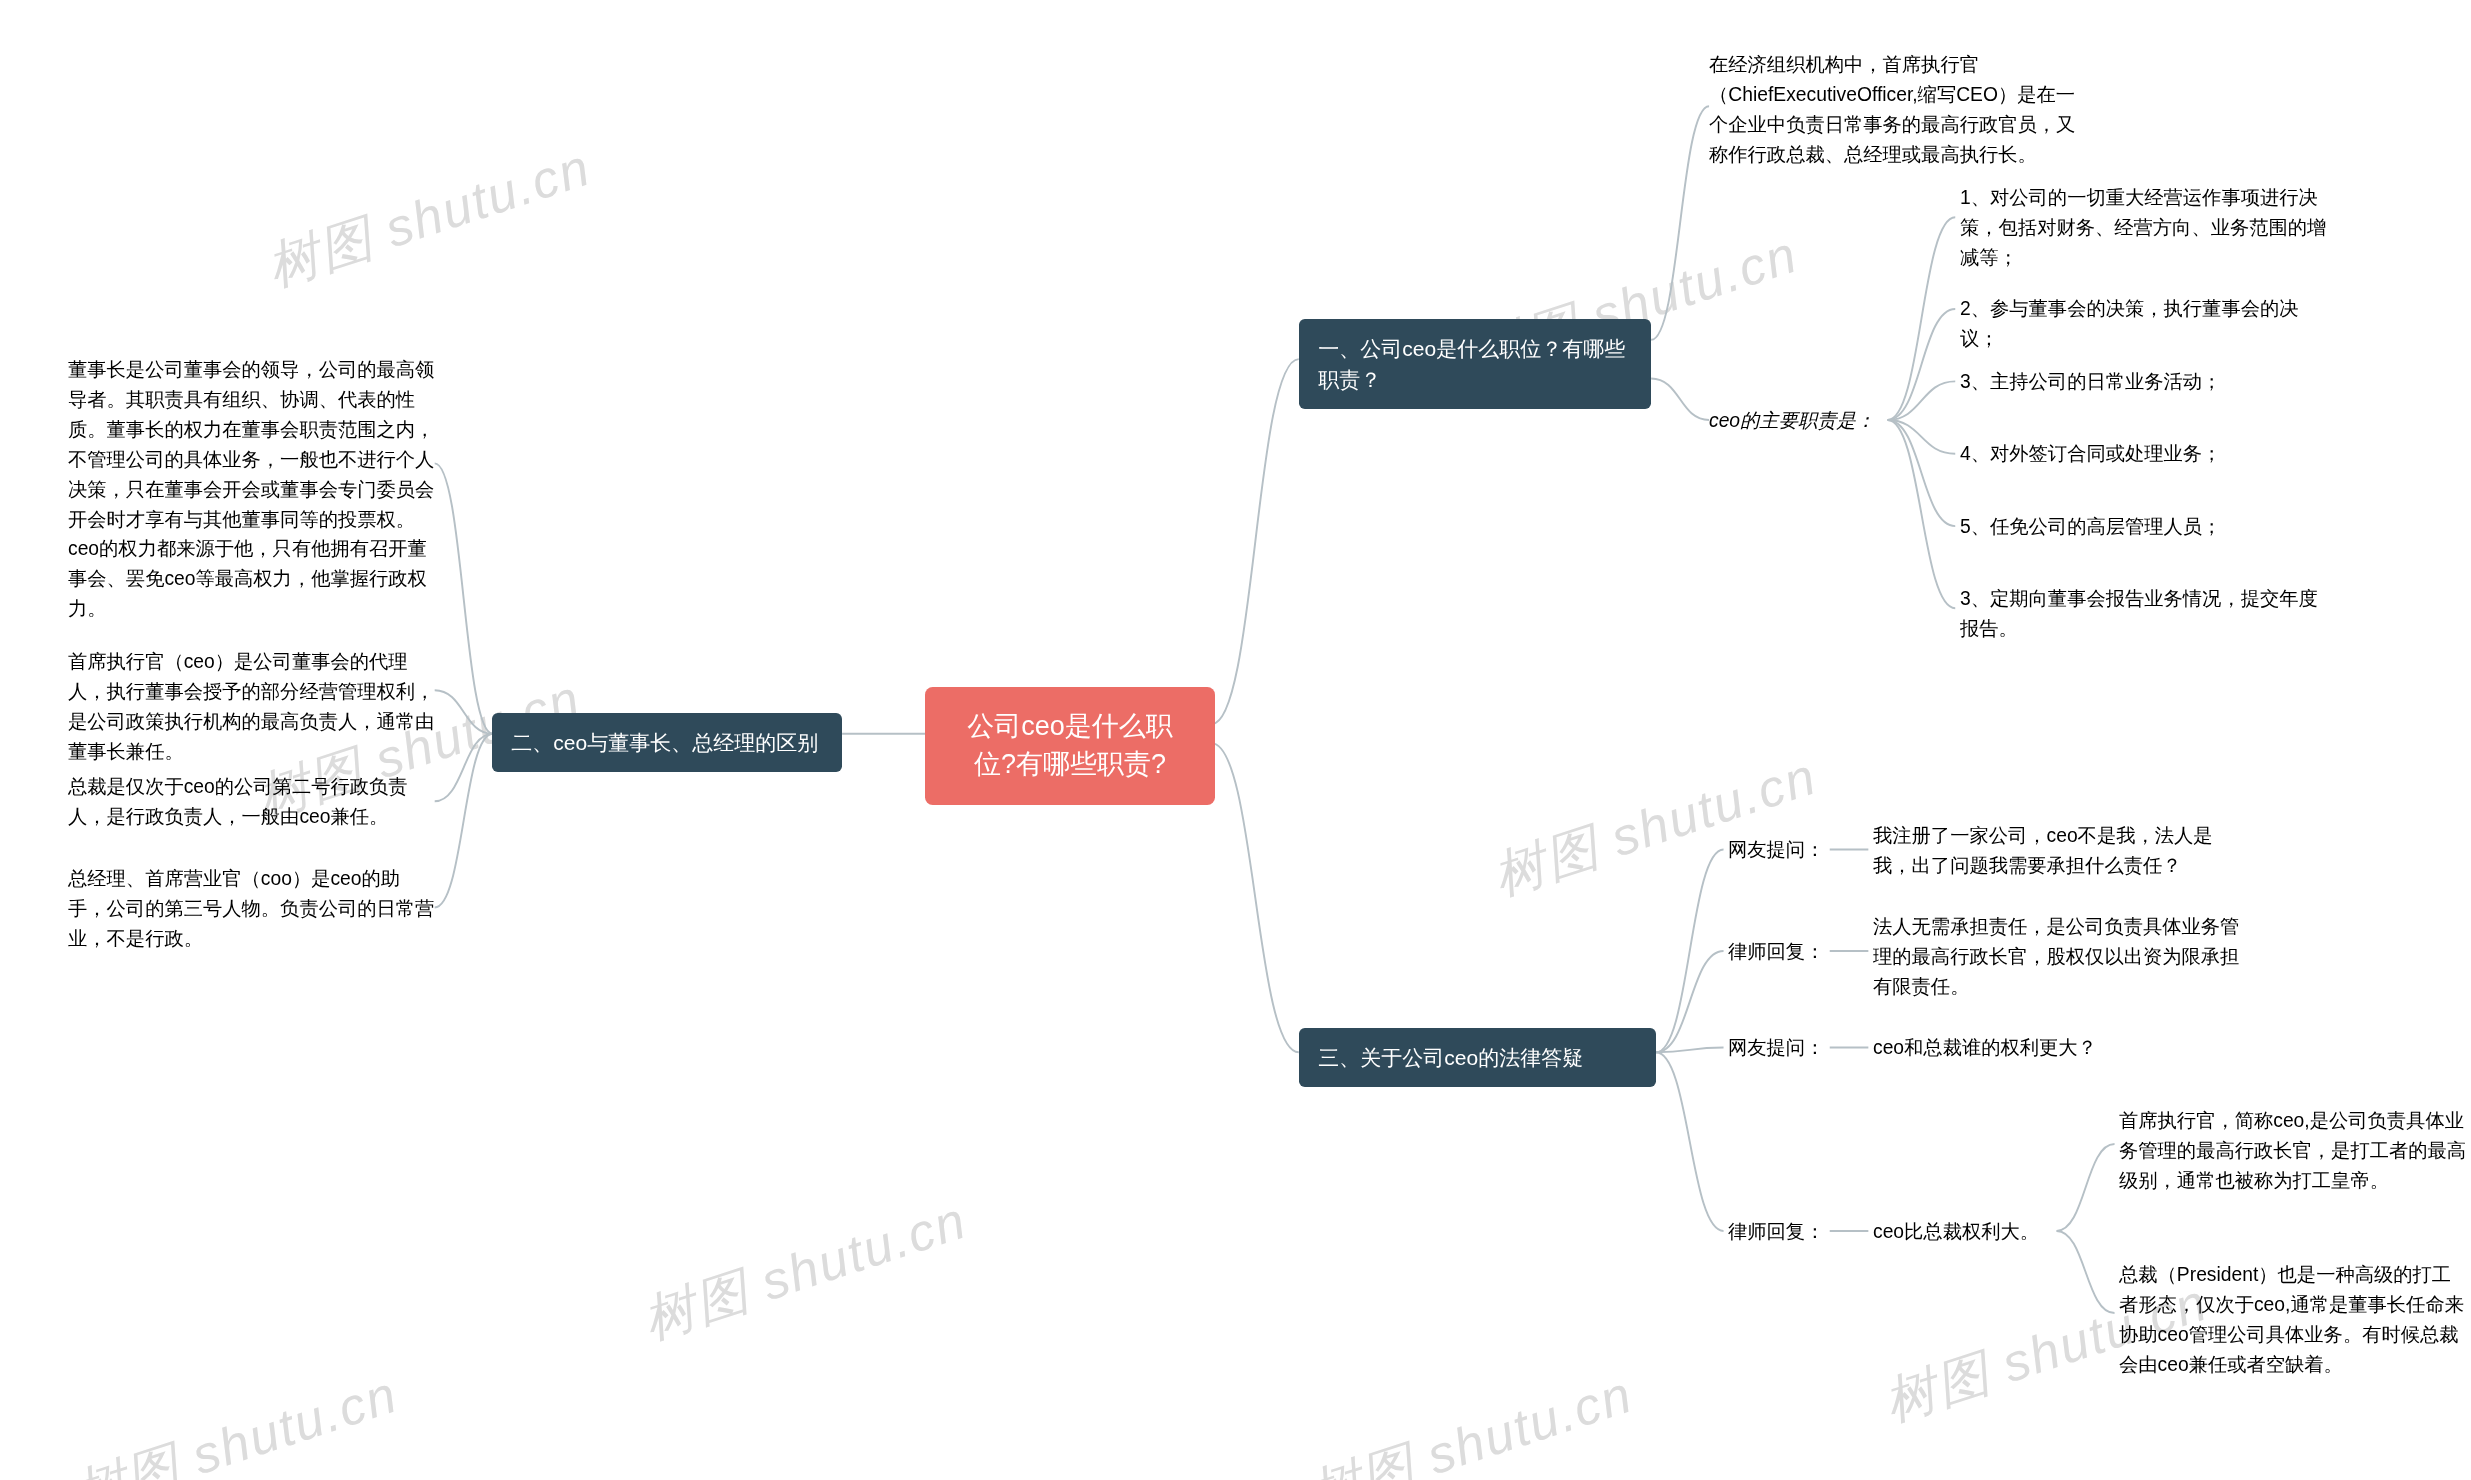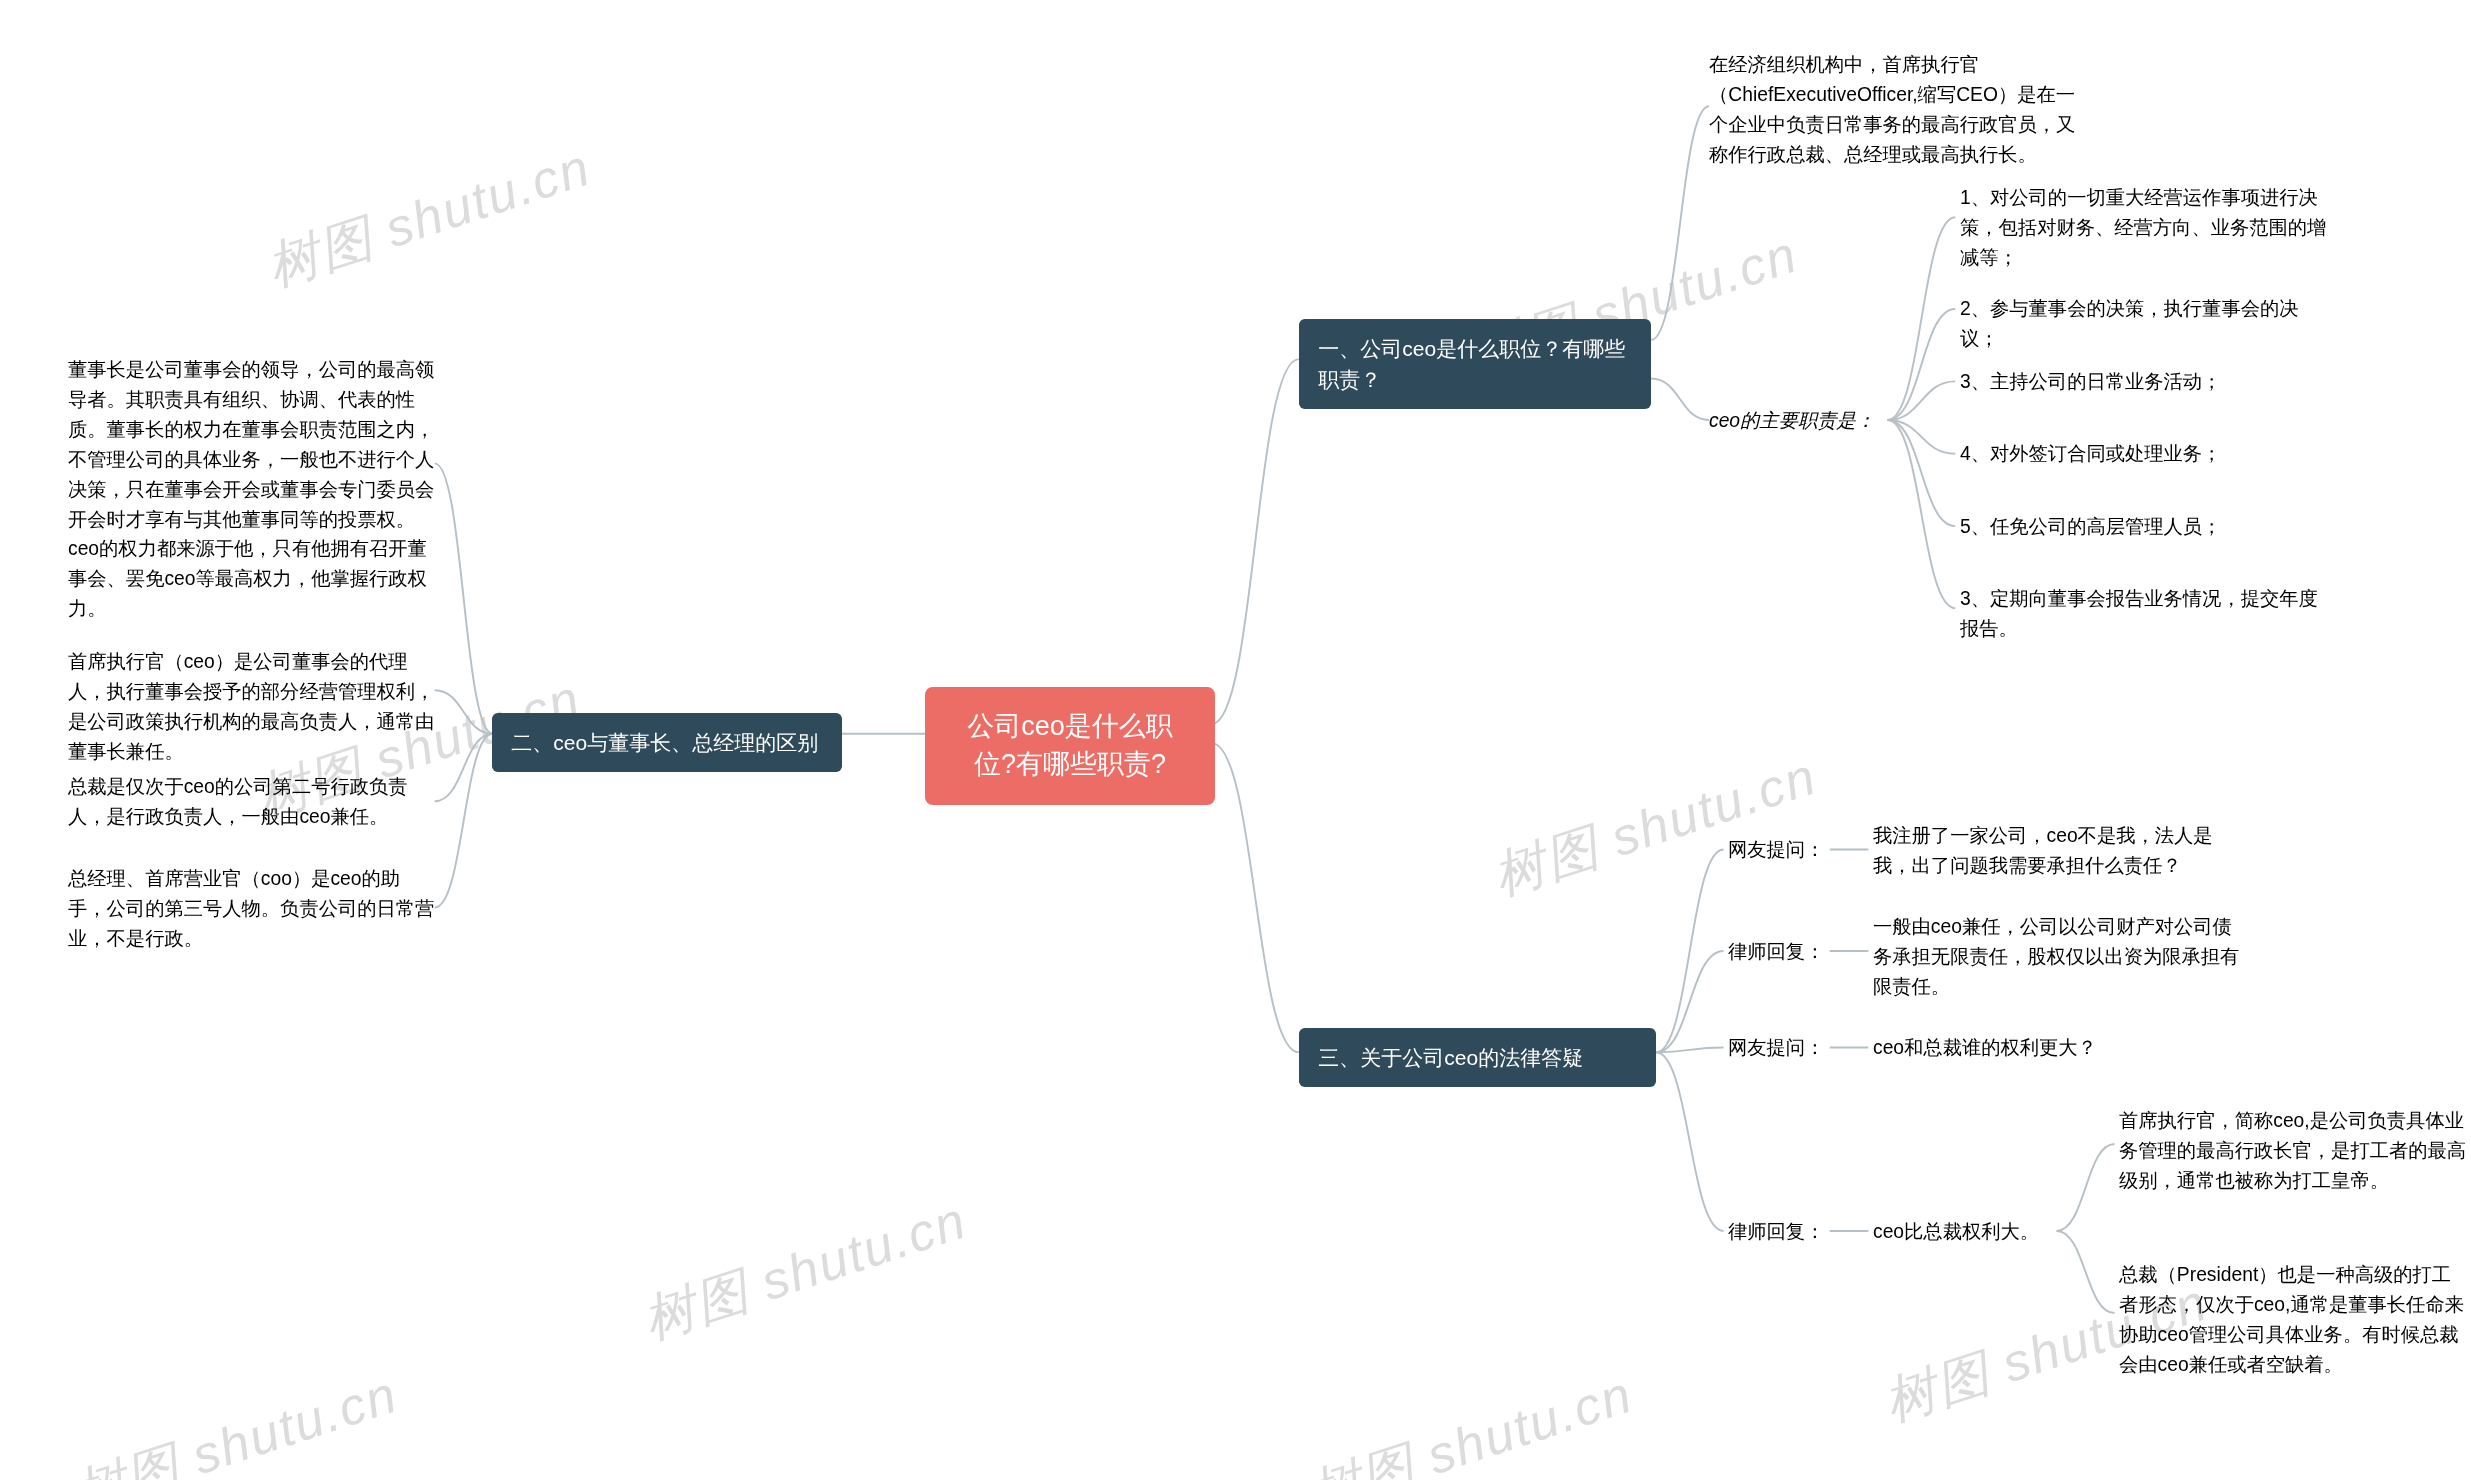--- a/index.html
+++ b/index.html
@@ -133,21 +133,21 @@
   <div class="node leaf leaf-wide" style="left:1960px; top:439px;">4、对外签订合同或处理业务；</div>
   <div class="node leaf leaf-wide" style="left:1960px; top:512px;">5、任免公司的高层管理人员；</div>
   <div class="node leaf leaf-wide" style="left:1960px; top:584px;">3、定期向董事会报告业务情况，提交年度报告。</div>
 
   <div class="node branch" style="left:1299px; top:1028px; width:357px;">三、关于公司ceo的法律答疑</div>
 
   <div class="node leaf" style="left:1728px; top:835px; width:106px;">网友提问：</div>
   <div class="node leaf leaf-wide" style="left:1873px; top:821px;">我注册了一家公司，ceo不是我，法人是我，出了问题我需要承担什么责任？</div>
 
   <div class="node leaf" style="left:1728px; top:937px; width:106px;">律师回复：</div>
-  <div class="node leaf leaf-wide" style="left:1873px; top:912px;">一般由ceo兼任，公司以公司财产对公司债务承担无限责任，股权仅以出资为限承担有限责任。</div>
+  <div class="node leaf leaf-wide" style="left:1873px; top:912px;">法人无需承担责任，是公司负责具体业务管理的最高行政长官，股权仅以出资为限承担有限责任。</div>
 
   <div class="node leaf" style="left:1728px; top:1033px; width:106px;">网友提问：</div>
   <div class="node leaf leaf-wide" style="left:1873px; top:1033px;">ceo和总裁谁的权利更大？</div>
 
   <div class="node leaf" style="left:1728px; top:1217px; width:106px;">律师回复：</div>
   <div class="node leaf" style="left:1873px; top:1217px; width:188px;">ceo比总裁权利大。</div>
   <div class="node leaf" style="left:2119px; top:1106px; width:348px;">首席执行官，简称ceo,是公司负责具体业务管理的最高行政长官，是打工者的最高级别，通常也被称为打工皇帝。</div>
   <div class="node leaf" style="left:2119px; top:1260px; width:348px;">总裁（President）也是一种高级的打工者形态，仅次于ceo,通常是董事长任命来协助ceo管理公司具体业务。有时候总裁会由ceo兼任或者空缺着。</div>
 
   <div class="node branch" style="left:492px; top:713px; width:350px;">二、ceo与董事长、总经理的区别</div>

